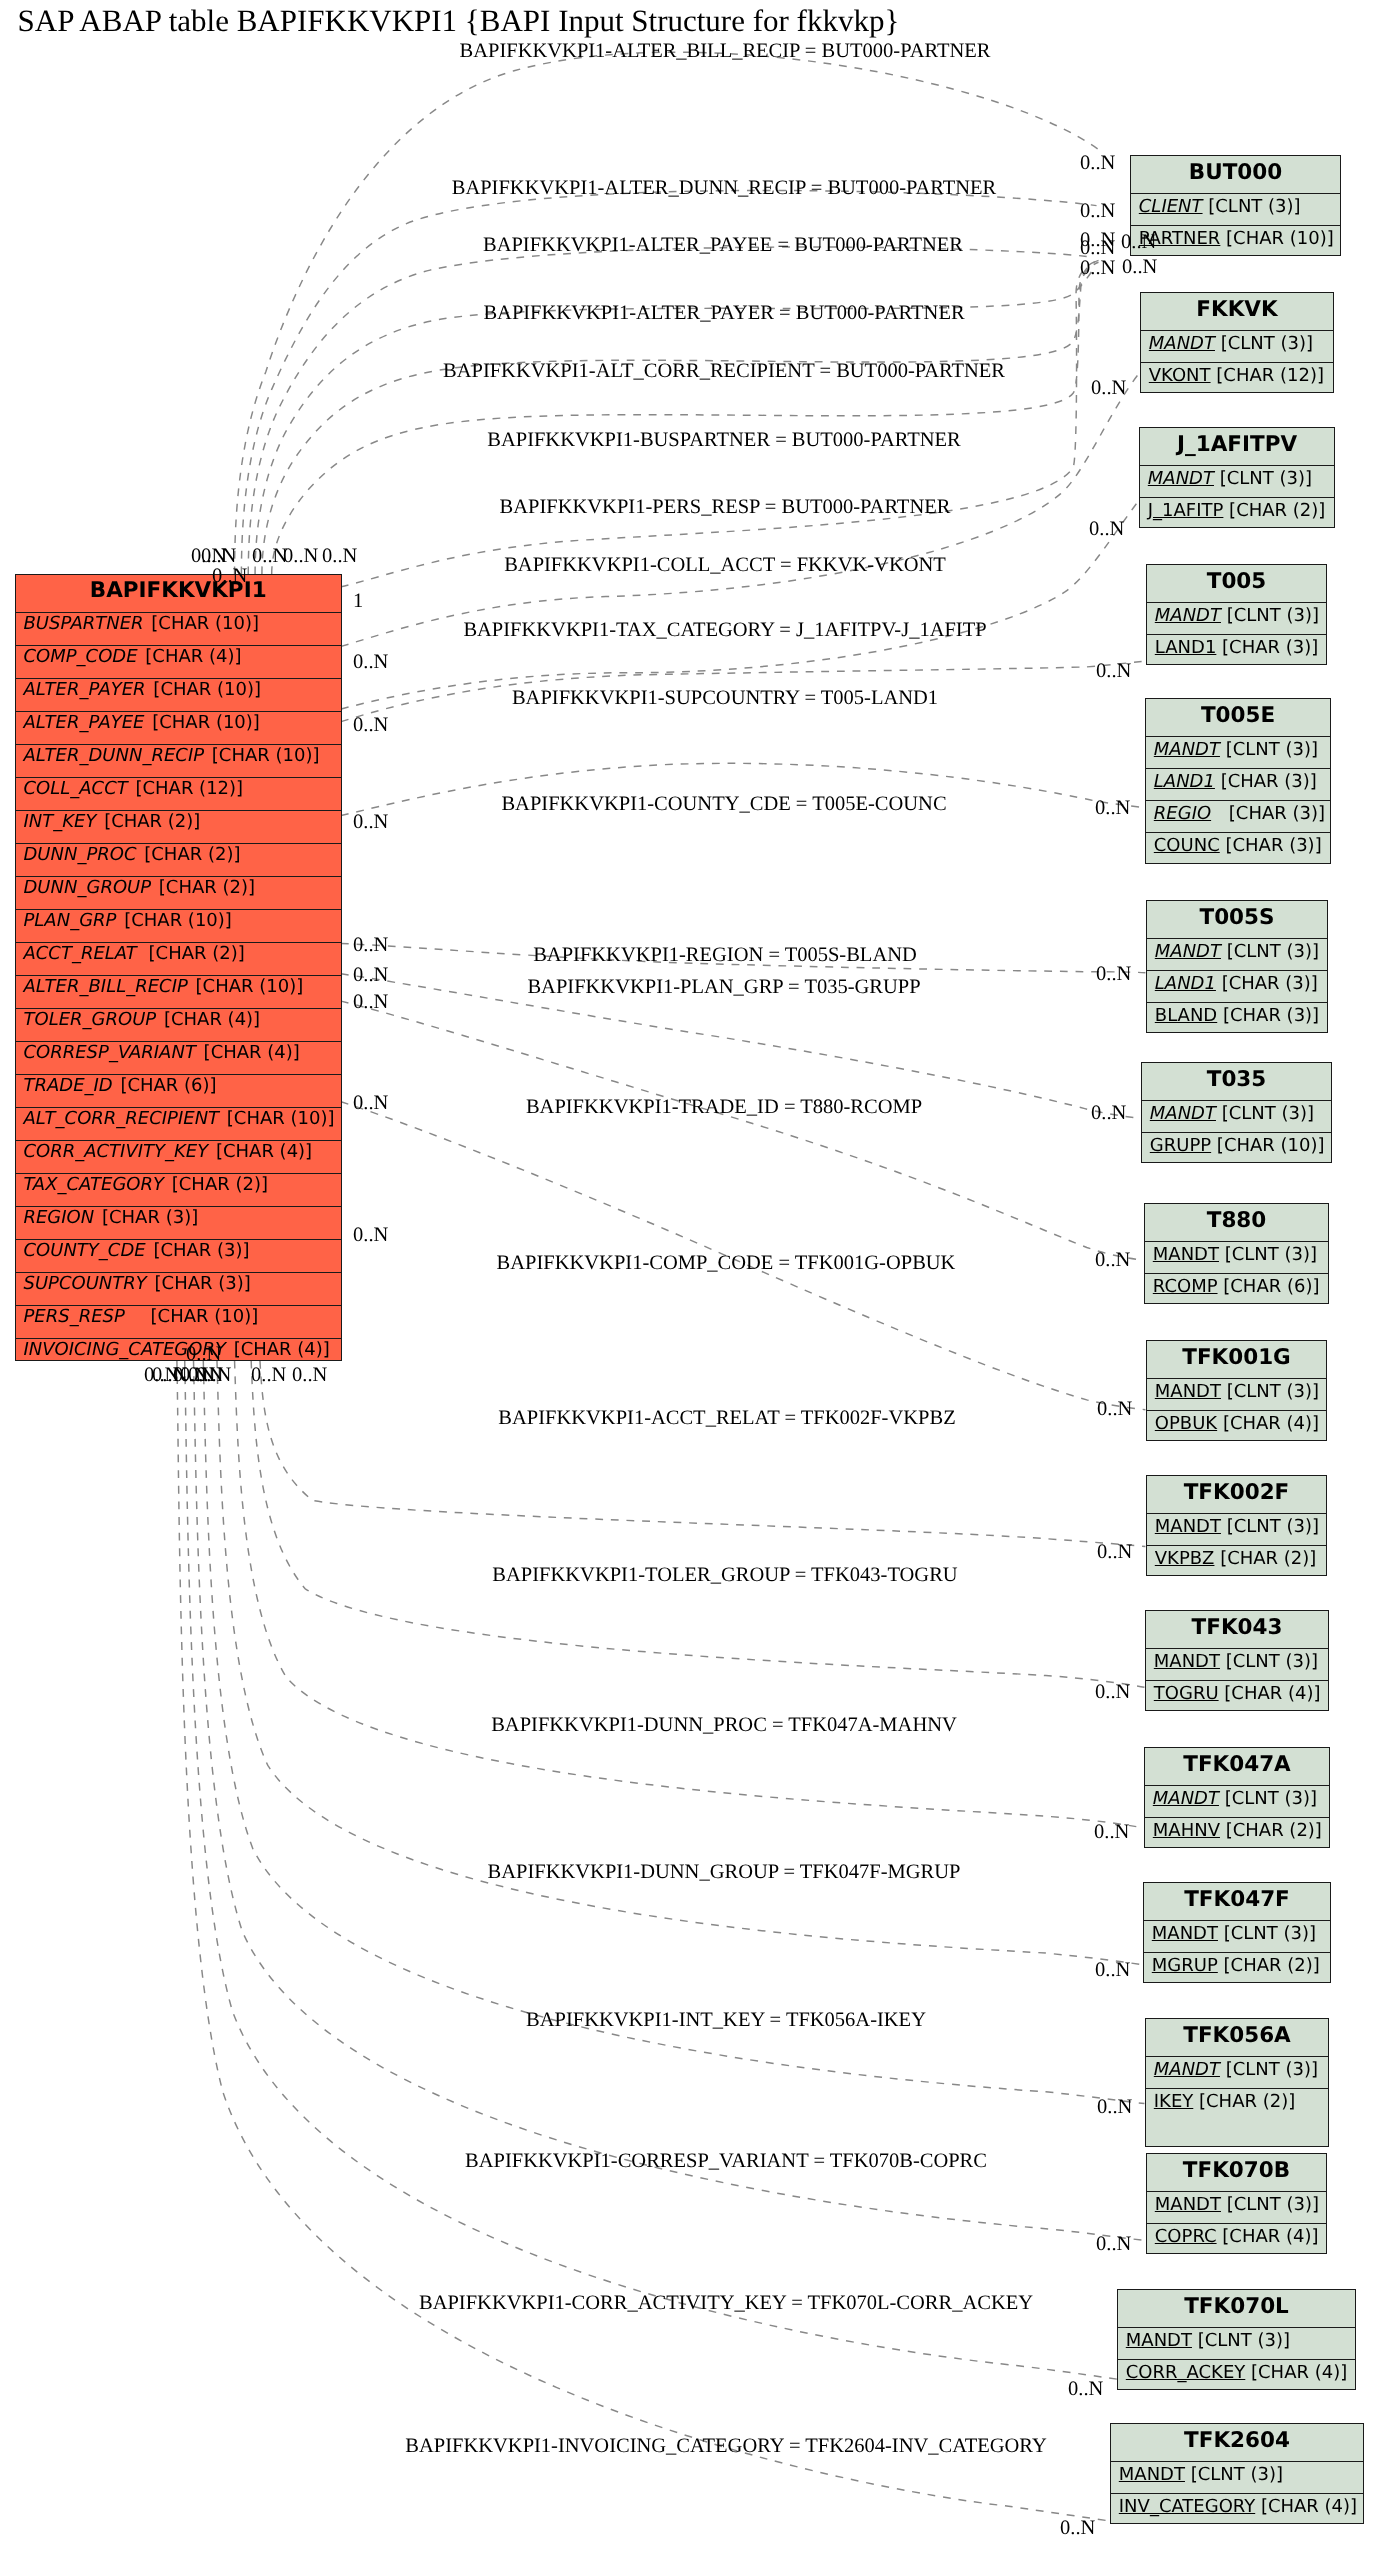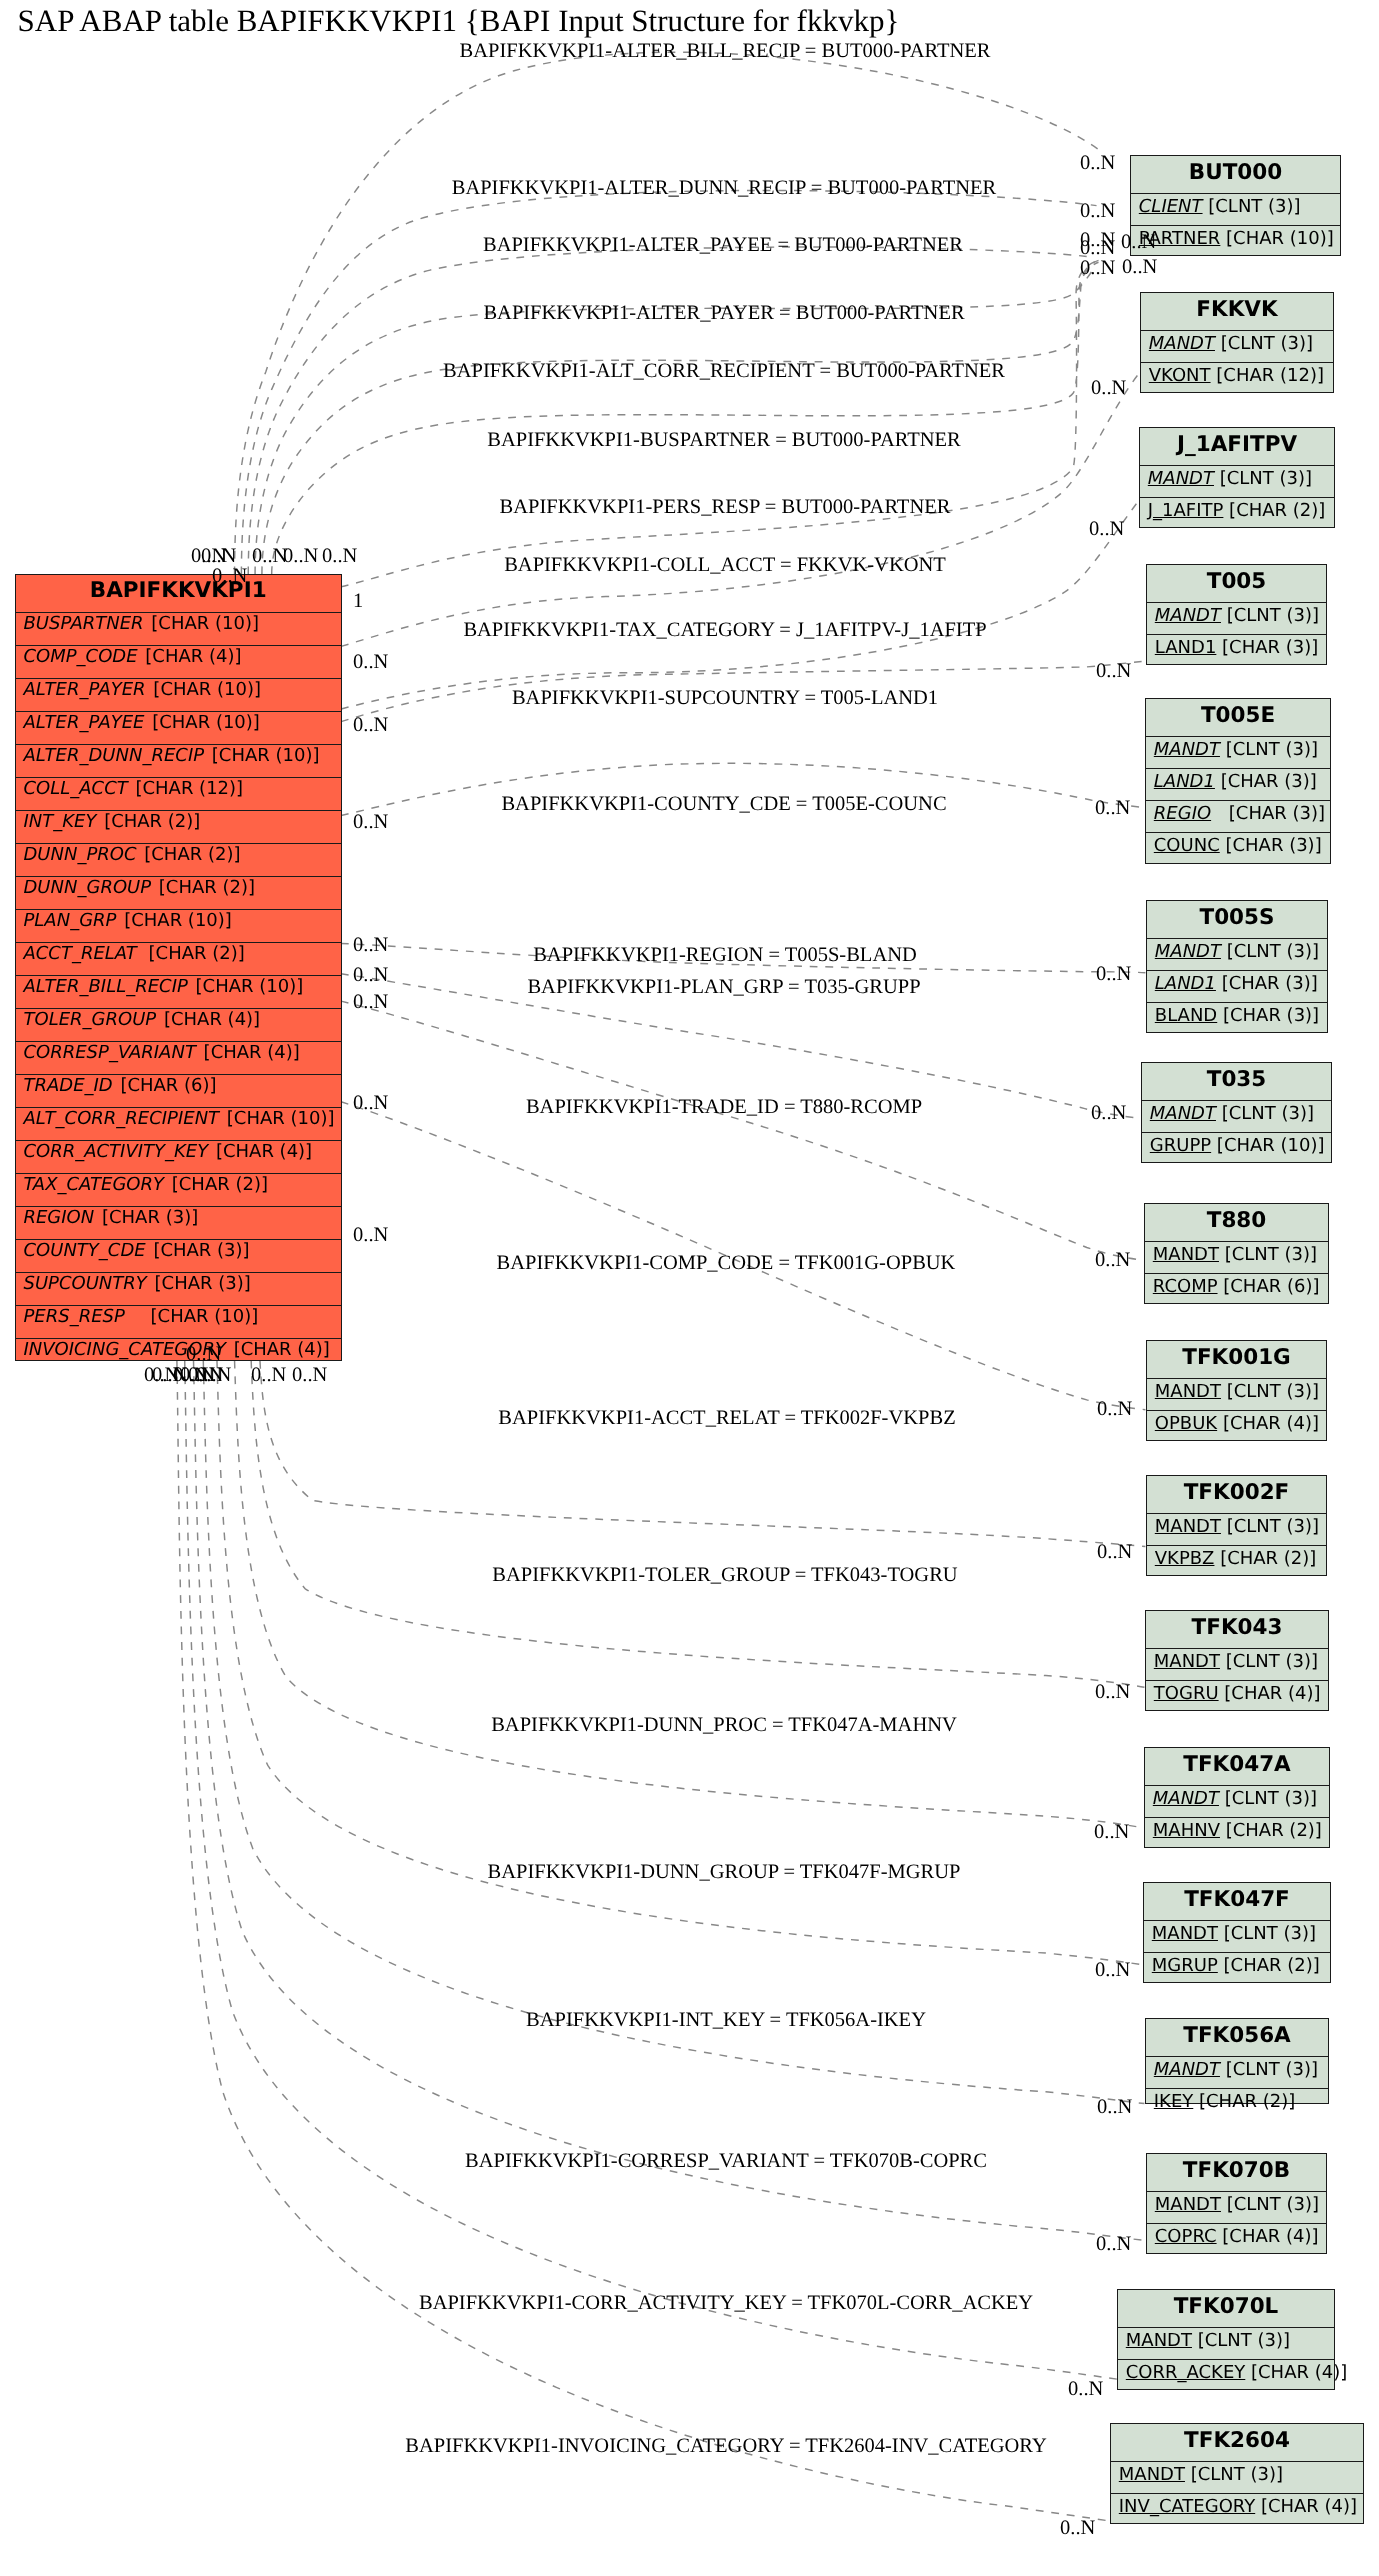--- a/index.html
+++ b/index.html
@@ -143,31 +143,31 @@
       <div class="ent ref" style="left: 1144px; top: 1747px; width: 186px; height: 101px;">
         <div class="hdr" style="height: 37px; line-height: 33px;">TFK047A</div>
         <div class="row" style="height: 32px; line-height: 25.4px;"><span class="ital und" style="margin-right: 0px;">MANDT</span><span> [CLNT (3)]</span></div>
         <div class="row" style="height: 32px; line-height: 25.4px;"><span class="und" style="margin-right: 0px;">MAHNV</span><span> [CHAR (2)]</span></div>
       </div>
       <div class="ent ref" style="left: 1143px; top: 1882px; width: 188px; height: 101px;">
         <div class="hdr" style="height: 37px; line-height: 33px;">TFK047F</div>
         <div class="row" style="height: 32px; line-height: 25.4px;"><span class="und" style="margin-right: 0px;">MANDT</span><span> [CLNT (3)]</span></div>
         <div class="row" style="height: 32px; line-height: 25.4px;"><span class="und" style="margin-right: 0px;">MGRUP</span><span> [CHAR (2)]</span></div>
       </div>
-      <div class="ent ref" style="left: 1145px; top: 2018px; width: 184px; height: 86px;">
+      <div class="ent ref" style="left: 1145px; top: 2018px; width: 184px; height: 129px;">
         <div class="hdr" style="height: 37px; line-height: 33px;">TFK056A</div>
         <div class="row" style="height: 32px; line-height: 25.4px;"><span class="ital und" style="margin-right: 0px;">MANDT</span><span> [CLNT (3)]</span></div>
         <div class="row" style="height: 32px; line-height: 25.4px;"><span class="und" style="margin-right: 0px;">IKEY</span><span> [CHAR (2)]</span></div>
       </div>
       <div class="ent ref" style="left: 1146px; top: 2153px; width: 181px; height: 101px;">
         <div class="hdr" style="height: 37px; line-height: 33px;">TFK070B</div>
         <div class="row" style="height: 32px; line-height: 25.4px;"><span class="und" style="margin-right: 0px;">MANDT</span><span> [CLNT (3)]</span></div>
         <div class="row" style="height: 32px; line-height: 25.4px;"><span class="und" style="margin-right: 0px;">COPRC</span><span> [CHAR (4)]</span></div>
       </div>
-      <div class="ent ref" style="left: 1117px; top: 2289px; width: 218px; height: 101px;">
+      <div class="ent ref" style="left: 1117px; top: 2289px; width: 239px; height: 101px;">
         <div class="hdr" style="height: 37px; line-height: 33px;">TFK070L</div>
         <div class="row" style="height: 32px; line-height: 25.4px;"><span class="und" style="margin-right: 0px;">MANDT</span><span> [CLNT (3)]</span></div>
         <div class="row" style="height: 32px; line-height: 25.4px;"><span class="und" style="margin-right: 0px;">CORR_ACKEY</span><span> [CHAR (4)]</span></div>
       </div>
       <div class="ent ref" style="left: 1110px; top: 2423px; width: 254px; height: 101px;">
         <div class="hdr" style="height: 37px; line-height: 33px;">TFK2604</div>
         <div class="row" style="height: 32px; line-height: 25.4px;"><span class="und" style="margin-right: 0px;">MANDT</span><span> [CLNT (3)]</span></div>
         <div class="row" style="height: 32px; line-height: 25.4px;"><span class="und" style="margin-right: 0px;">INV_CATEGORY</span><span> [CHAR (4)]</span></div>
       </div>
     </div>

